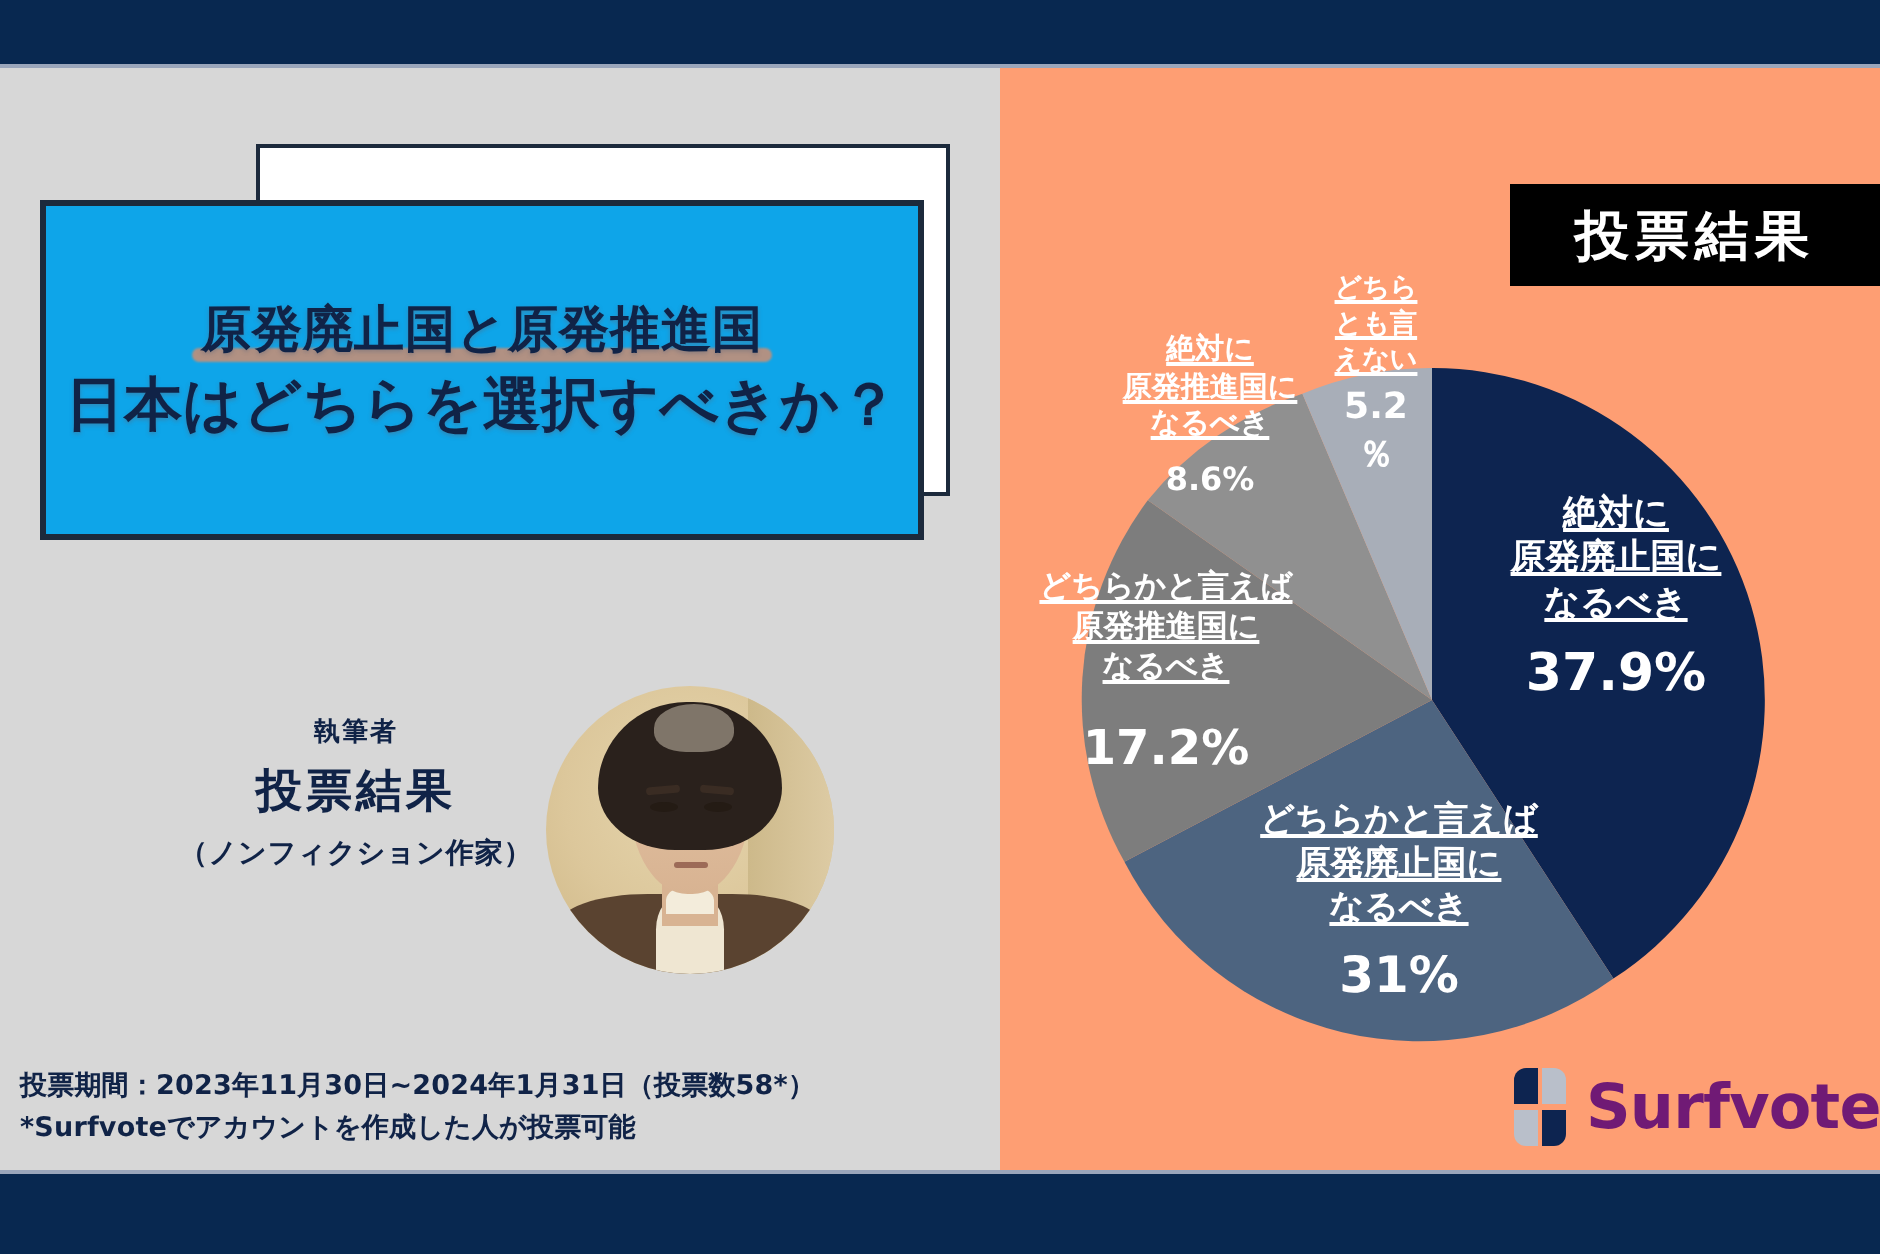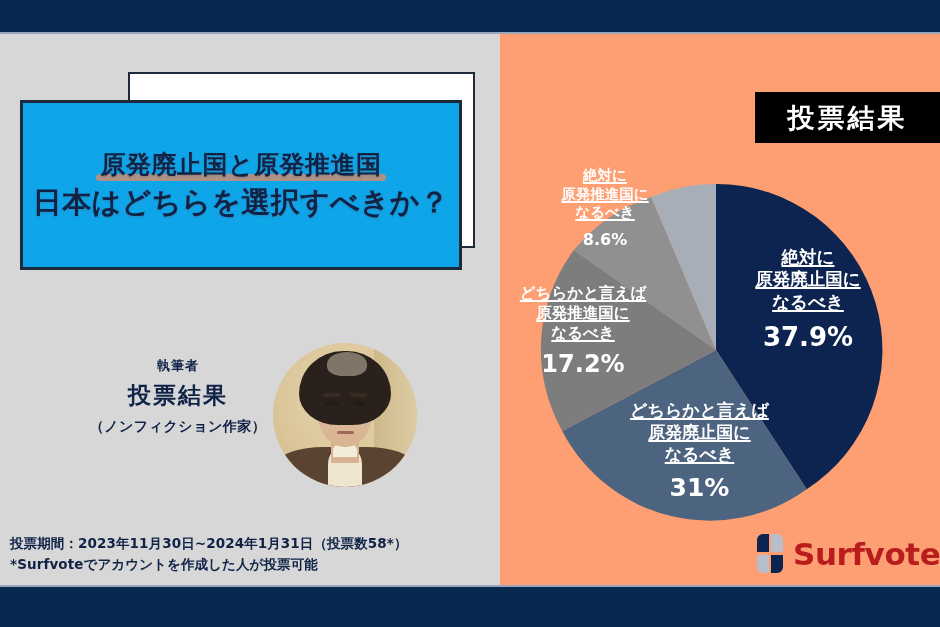--- a/index.html
+++ b/index.html
@@ -84,38 +84,38 @@
               text-decoration-thickness:2px;white-space:nowrap;}
   .plabel .pct{display:block;margin-top:5px;font-weight:700;}
 
   .lab-navy{left:713px;top:246px;width:190px;color:#ffffff;font-size:17.5px;}
   .lab-navy .pct{font-size:26px;margin-top:8px;}
 
   .lab-slate{left:592px;top:400px;width:215px;color:#ffffff;font-size:17px;}
   .lab-slate .pct{font-size:25px;margin-top:7px;}
 
   .lab-grey{left:495px;top:284px;width:176px;color:#ffffff;font-size:15.5px;}
-  .lab-grey .pct{font-size:24px;margin-top:6px;}
+  .lab-grey .pct{font-size:24px;margin-top:16px;}
 
   .lab-mid{left:530px;top:166px;width:150px;color:#ffffff;font-size:14.5px;}
   .lab-mid .pct{font-size:16px;margin-top:8px;}
 
   .lab-light{left:660px;top:136px;width:56px;color:#ffffff;font-size:13.5px;line-height:1.33;}
   .lab-light .pct{font-size:18px;margin-top:2px;text-decoration:none;}
   .lab-light .pct2{display:block;font-size:18px;font-weight:700;}
 
   
   .logo{position:absolute;left:757px;top:532px;height:44px;display:flex;align-items:center;z-index:30;}
   .logo-mark{position:relative;width:27px;height:40px;margin-right:9px;}
   .logo-mark .q{position:absolute;width:12px;height:18px;}
   .logo-mark .tl{left:0;top:0;background:#0d2450;border-radius:6px 0 0 0;}
   .logo-mark .tr{left:14px;top:0;background:#b9bfca;border-radius:0 6px 0 0;}
   .logo-mark .bl{left:0;top:21px;background:#b9bfca;border-radius:0 0 0 6px;}
   .logo-mark .br{left:14px;top:21px;background:#0d2450;border-radius:0 0 6px 0;}
-  .logo-text{font-size:31px;font-weight:700;color:#b91c1c;letter-spacing:-.4px;}
+  .logo-text{font-size:31px;font-weight:700;color:#701a75;letter-spacing:-.4px;}
 </style>
 </head>
 <body>
 
 <div class="stage">
 
   <div class="band-left"></div>
   <div class="band-right"></div>
   <div class="bar-top"></div>
   <div class="bar-bottom"></div>
@@ -192,20 +192,27 @@
     <span class="pct">17.2%</span>
   </div>
 
   <div class="plabel lab-mid">
     <span class="ln">絶対に</span>
     <span class="ln">原発推進国に</span>
     <span class="ln">なるべき</span>
     <span class="pct">8.6%</span>
   </div>
 
+  <div class="plabel lab-light">
+    <span class="ln">どちら</span>
+    <span class="ln">とも言</span>
+    <span class="ln">えない</span>
+    <span class="pct">5.2</span>
+    <span class="pct2">％</span>
+  </div>
 
   <div class="logo">
     <div class="logo-mark">
       <div class="q tl"></div>
       <div class="q tr"></div>
       <div class="q bl"></div>
       <div class="q br"></div>
     </div>
     <div class="logo-text">Surfvote</div>
   </div>

